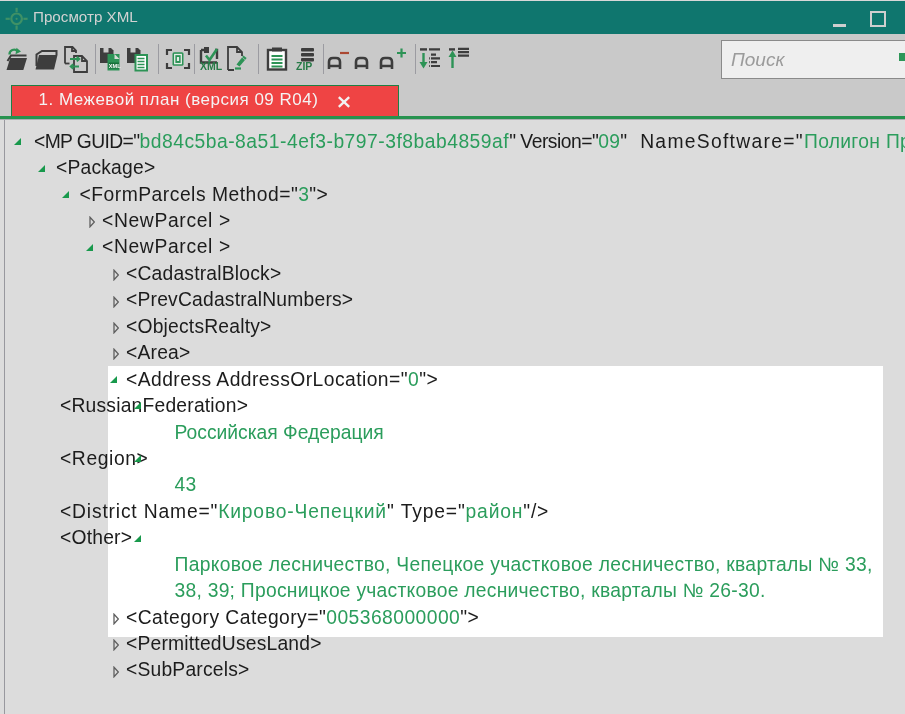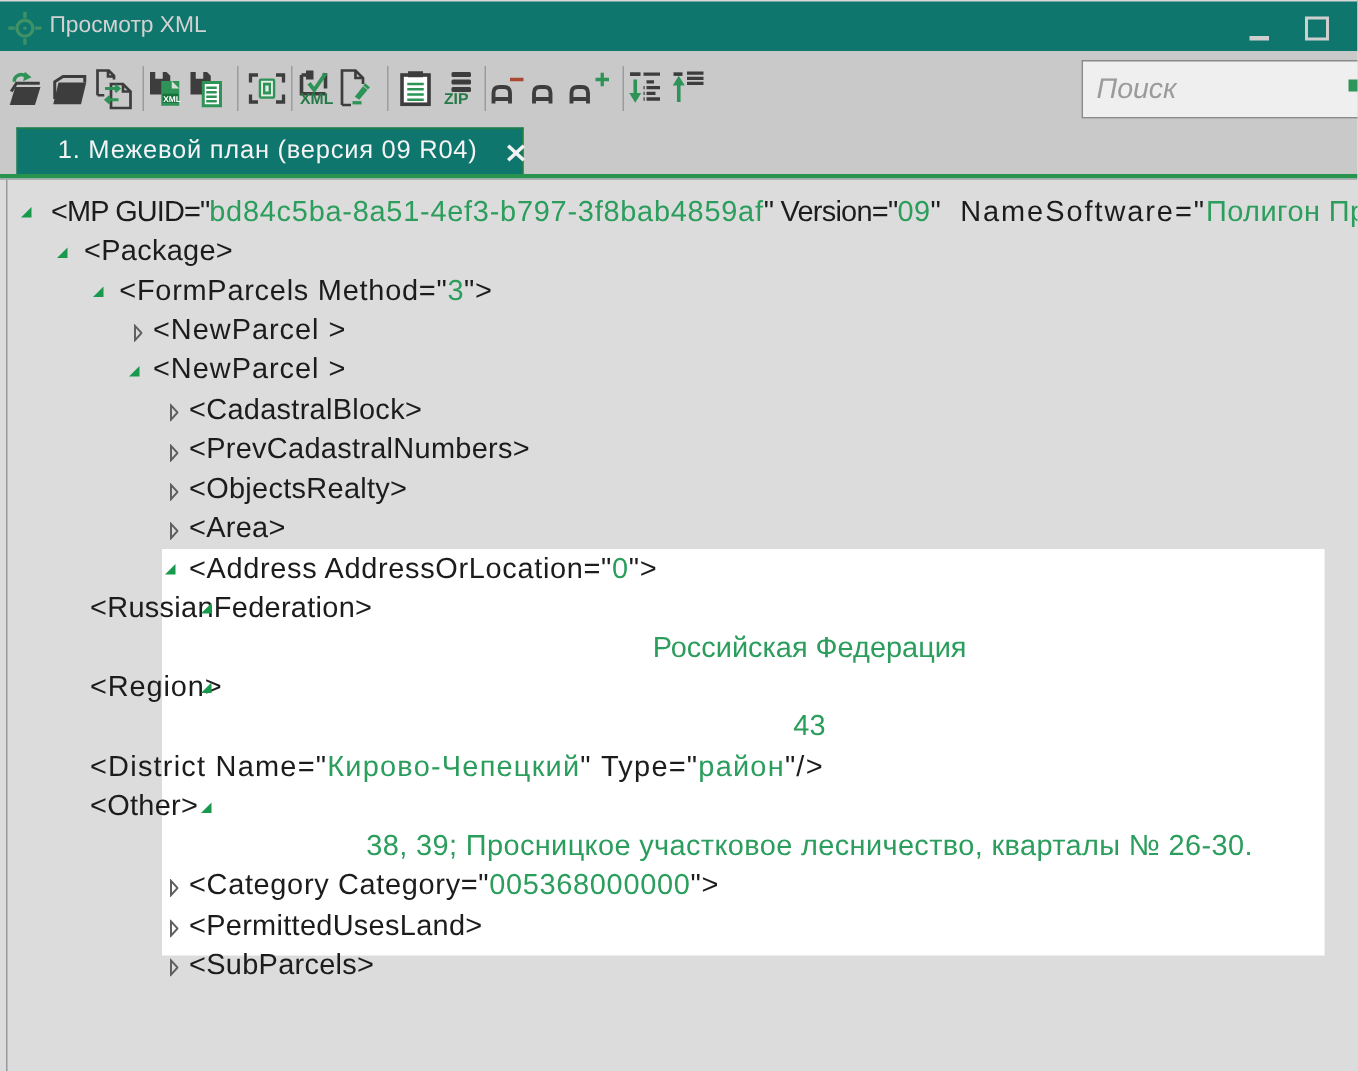--- a/index.html
+++ b/index.html
@@ -10,34 +10,34 @@
 #maxbtn{left:869.5px;top:10px;width:12px;height:12px;border:2px solid #cfcfcf;}
 
 #toolband{left:0;top:34px;width:905px;height:81.5px;background:#c9c9c9;}
 .sep{position:absolute;top:9.5px;width:1.4px;height:30px;background:#9b9ba1;}
 .ticon{position:absolute;top:12px;}
 
 #search{left:721px;top:6px;width:200px;height:39px;background:#efefef;border:1.6px solid #8a8a8a;box-sizing:border-box;}
 #search span{position:absolute;left:9px;top:8px;font-style:italic;font-size:19px;color:#9b9b9b;}
 #searchmark{left:899px;top:19px;width:7px;height:8px;background:#2d9658;}
 
-#tab{left:11px;top:51px;width:338px;height:30.5px;background:#0f766e;border:1.5px solid #1f7f44;border-bottom:none;box-sizing:border-box;}
+#tab{left:11px;top:51px;width:388px;height:30.5px;background:#ef4444;border:1.5px solid #1f7f44;border-bottom:none;box-sizing:border-box;}
 #tab .lbl{position:absolute;left:26.5px;top:4px;font-size:17px;color:#f4f4f4;letter-spacing:.5px;white-space:pre;}
 #greenstrip{left:0;top:115.5px;width:905px;height:3.4px;background:#27934f;}
 #stripline{left:0;top:118.9px;width:905px;height:1px;background:#aeaeb4;}
 
 #content{left:0;top:119.9px;width:905px;height:594.1px;background:#dcdcdc;}
 #leftline{left:4px;top:119.9px;width:1.4px;height:594.1px;background:#98989e;}
 #white{left:108px;top:366.4px;width:775px;height:270.3px;background:#ffffff;}
 #tree{left:0;top:128.7px;width:905px;font-size:19.3px;line-height:26.45px;color:#1c1c1c;letter-spacing:.2px;}
 #tree .r{position:relative;white-space:pre;height:26.45px;}
 #tree .g{color:#2b9d5c;}
 .tw{position:absolute;width:0;height:0;border-left:7.5px solid transparent;border-bottom:7.4px solid #18994c;top:9.4px;}
 .tc{position:absolute;top:8.3px;width:6.2px;height:12px;}
-.l0{padding-left:34px;}.l1{padding-left:56px;}.l2{padding-left:79.5px;}.l3{padding-left:102px;}.l4{padding-left:126px;}.l5{padding-left:60px;}.l6{padding-left:174.5px;text-align:center;}
+.l0{padding-left:34px;}.l1{padding-left:56px;}.l2{padding-left:79.5px;}.l3{padding-left:102px;}.l4{padding-left:126px;}.l5{padding-left:60px;}.l6{padding-left:174.5px;}
 </style></head>
 <body>
 <div class="abs" id="titlebar">
   <svg class="abs" style="left:5px;top:6px" width="24" height="24" viewBox="0 0 24 24" fill="none" stroke="#3f9166" stroke-width="2.2">
     <circle cx="11.6" cy="11.8" r="5.3"></circle>
     <line x1="11.6" y1="0.8" x2="11.6" y2="5"></line>
     <line x1="11.6" y1="18.6" x2="11.6" y2="22.8"></line>
     <line x1="0.6" y1="11.8" x2="4.8" y2="11.8"></line>
     <line x1="18.4" y1="11.8" x2="22.6" y2="11.8"></line>
     <circle cx="11.6" cy="11.8" r="1.1" fill="#3f9166" stroke="none"></circle>
@@ -183,20 +183,21 @@
   <div class="r l4"><svg class="tc" style="left:113px" viewBox="0 0 6.2 12">
         <path d="M1 1.2 L5.4 6 L1 10.8 Z" fill="none" stroke="#5f5f5f" stroke-width="1.3"></path>
       </svg>&lt;Area&gt;</div>
   <div class="r l4" style="letter-spacing:.45px"><i class="tw" style="left:110px"></i>&lt;Address AddressOrLocation="<span class="g">0</span>"&gt;</div>
   <div class="r l5"><i class="tw" style="left:134px"></i>&lt;RussianFederation&gt;</div>
   <div class="r l6 g" style="letter-spacing:0">Российская Федерация</div>
   <div class="r l5"><i class="tw" style="left:134px"></i><span style="letter-spacing:.6px">&lt;Region&gt;</span></div>
   <div class="r l6 g">43</div>
   <div class="r l5" style="letter-spacing:.82px">&lt;District Name="<span class="g">Кирово-Чепецкий</span>" Type="<span class="g">район</span>"/&gt;</div>
   <div class="r l5"><i class="tw" style="left:134px"></i>&lt;Other&gt;</div>
+  <div class="r l6 g" style="letter-spacing:.3px">Парковое лесничество, Чепецкое участковое лесничество, кварталы № 33,</div>
   <div class="r l6 g" style="letter-spacing:.25px">38, 39; Просницкое участковое лесничество, кварталы № 26-30.</div>
   <div class="r l4" style="letter-spacing:.45px"><svg class="tc" style="left:113px" viewBox="0 0 6.2 12">
         <path d="M1 1.2 L5.4 6 L1 10.8 Z" fill="none" stroke="#5f5f5f" stroke-width="1.3"></path>
       </svg>&lt;Category Category="<span class="g">005368000000</span>"&gt;</div>
   <div class="r l4"><svg class="tc" style="left:113px" viewBox="0 0 6.2 12">
         <path d="M1 1.2 L5.4 6 L1 10.8 Z" fill="none" stroke="#5f5f5f" stroke-width="1.3"></path>
       </svg>&lt;PermittedUsesLand&gt;</div>
   <div class="r l4"><svg class="tc" style="left:113px" viewBox="0 0 6.2 12">
         <path d="M1 1.2 L5.4 6 L1 10.8 Z" fill="none" stroke="#5f5f5f" stroke-width="1.3"></path>
       </svg>&lt;SubParcels&gt;</div>

